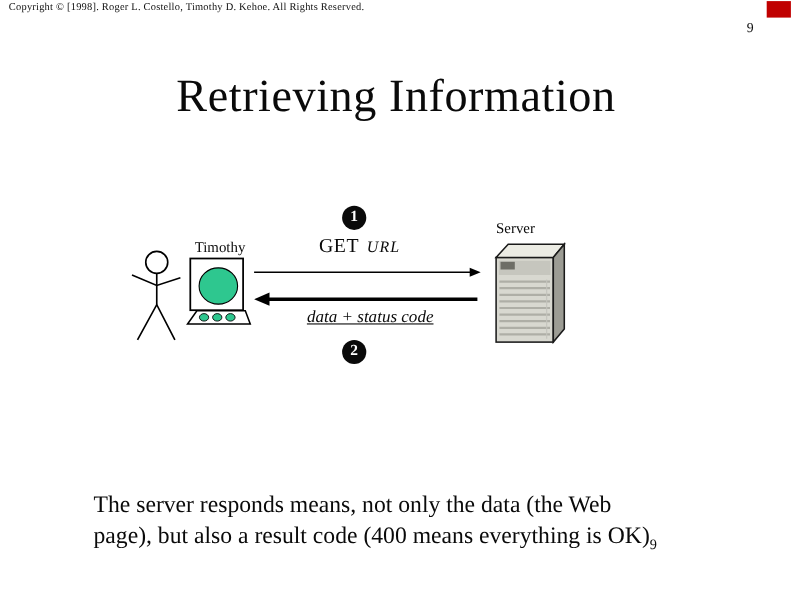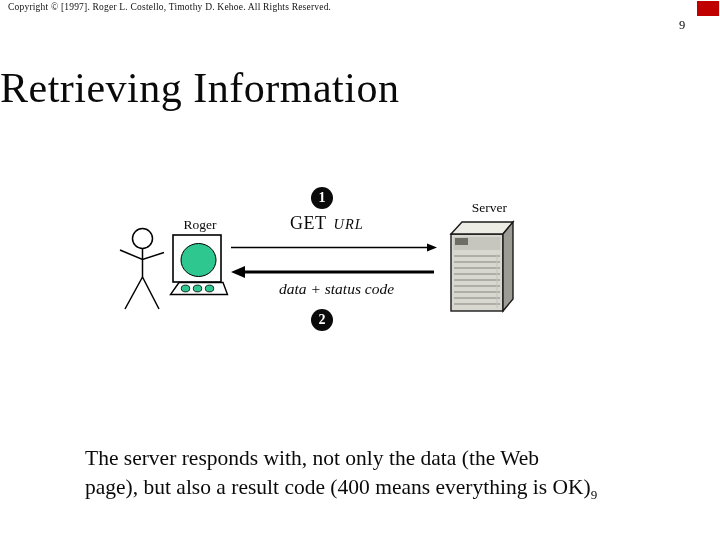--- a/index.html
+++ b/index.html
@@ -27,30 +27,30 @@
   }
   .slide-num {
     left: 670px; top: 18px;
     width: 24px;
     text-align: center;
     font-size: 12.5px;
   }
   .title {
     left: 0; right: 0; top: 64px;
     margin: 0;
-    text-align: left;
+    text-align: center;
     font-size: 42px;
     font-weight: 400;
     letter-spacing: 0.5px;
   }
   .diagram { left: 0; top: 0; }
 
   .label { font-size: 13.5px; }
   .client-label { left: 172px; top: 217px; width: 56px; text-align: center; }
-  .server-label { left: 451px; top: 200px; width: 56px; text-align: right; }
+  .server-label { left: 451px; top: 200px; width: 56px; text-align: left; }
 
   .get-url { left: 290px; top: 213px; white-space: nowrap; }
   .get-url .verb { font-size: 18px; letter-spacing: 0.5px; }
   .get-url .arg  { font-size: 14.5px; font-style: italic; margin-left: 7px; letter-spacing: 1px; }
 
   .step {
     width: 22px; height: 22px;
     border-radius: 50%;
     color: #ffffff;
     font-size: 14px;
@@ -59,37 +59,38 @@
     line-height: 22px;
   }
   .step1 { left: 311px; top: 187px; }
   .step2 { left: 311px; top: 309px; }
 
   .resp-label {
     left: 279px; top: 280px;
     font-style: italic;
     font-size: 15.5px;
     white-space: nowrap;
+    text-decoration: underline;
   }
 
   .body-text {
     left: 85px; top: 444px;
     width: 600px;
     margin: 0;
     font-size: 21.5px;
     line-height: 29px;
   }
   .body-text sub { font-size: 13px; line-height: 0; }
 </style>
 </head>
 <body>
 
 <div class="stage">
 
-  <div class="abs copyright">Copyright © [1997].  Roger L. Costello, Timothy D. Kehoe.  All Rights Reserved.</div>
+  <div class="abs copyright">Copyright © [1998].  Roger L. Costello, Timothy D. Kehoe.  All Rights Reserved.</div>
   <div class="abs corner-marker" style="background-color: rgb(192, 0, 0);"></div>
   <div class="abs slide-num">9</div>
 
   <h1 class="abs title">Retrieving Information</h1>
 
   <svg class="abs diagram" width="720" height="540" viewBox="0 0 720 540">
 
     <g stroke="#000" stroke-width="1.5" fill="none">
       <circle cx="142.5" cy="238.5" r="10" fill="#ffffff"></circle>
       <line x1="142.5" y1="248.5" x2="142.5" y2="277"></line>
@@ -120,25 +121,25 @@
       <rect x="451" y="234" width="52" height="77" stroke="#1a1a1a" stroke-width="1.4" fill="#d8d8d0"></rect>
       <rect x="453.5" y="237" width="47" height="13" fill="#c6c6be"></rect>
       <rect x="455" y="238" width="13" height="7" fill="#6e6e66"></rect>
       <path d="M454 256 H500 M454 262 H500 M454 268 H500 M454 274 H500 M454 280 H500 M454 286 H500 M454 292 H500 M454 298 H500 M454 304 H500" stroke="#aeaea6" stroke-width="2" fill="none"></path>
       <line x1="497" y1="254" x2="497" y2="308" stroke="#c4c4bc" stroke-width="1"></line>
       <polygon points="451,234 462,222 513,222 503,234" stroke="#1a1a1a" stroke-width="1.4" fill="#ecece4"></polygon>
       <polygon points="503,234 513,222 513,299 503,311" stroke="#1a1a1a" stroke-width="1.4" fill="#9c9c94"></polygon>
     </g>
   </svg>
 
-  <div class="abs label client-label">Roger</div>
+  <div class="abs label client-label">Timothy</div>
   <div class="abs label server-label">Server</div>
 
   <div class="abs get-url"><span class="verb">GET</span><span class="arg">URL</span></div>
 
   <div class="abs step step1" style="background-color: rgb(10, 10, 10);">1</div>
   <div class="abs step step2" style="background-color: rgb(10, 10, 10);">2</div>
 
   <div class="abs resp-label">data + status code</div>
 
-  <p class="abs body-text"><span>The server responds with, not only the data (the Web</span><br><span>page), but also a result code (400 means everything is OK)</span><sub>9</sub></p>
+  <p class="abs body-text"><span>The server responds means, not only the data (the Web</span><br><span>page), but also a result code (400 means everything is OK)</span><sub>9</sub></p>
 
 </div>
 
 </body></html>

